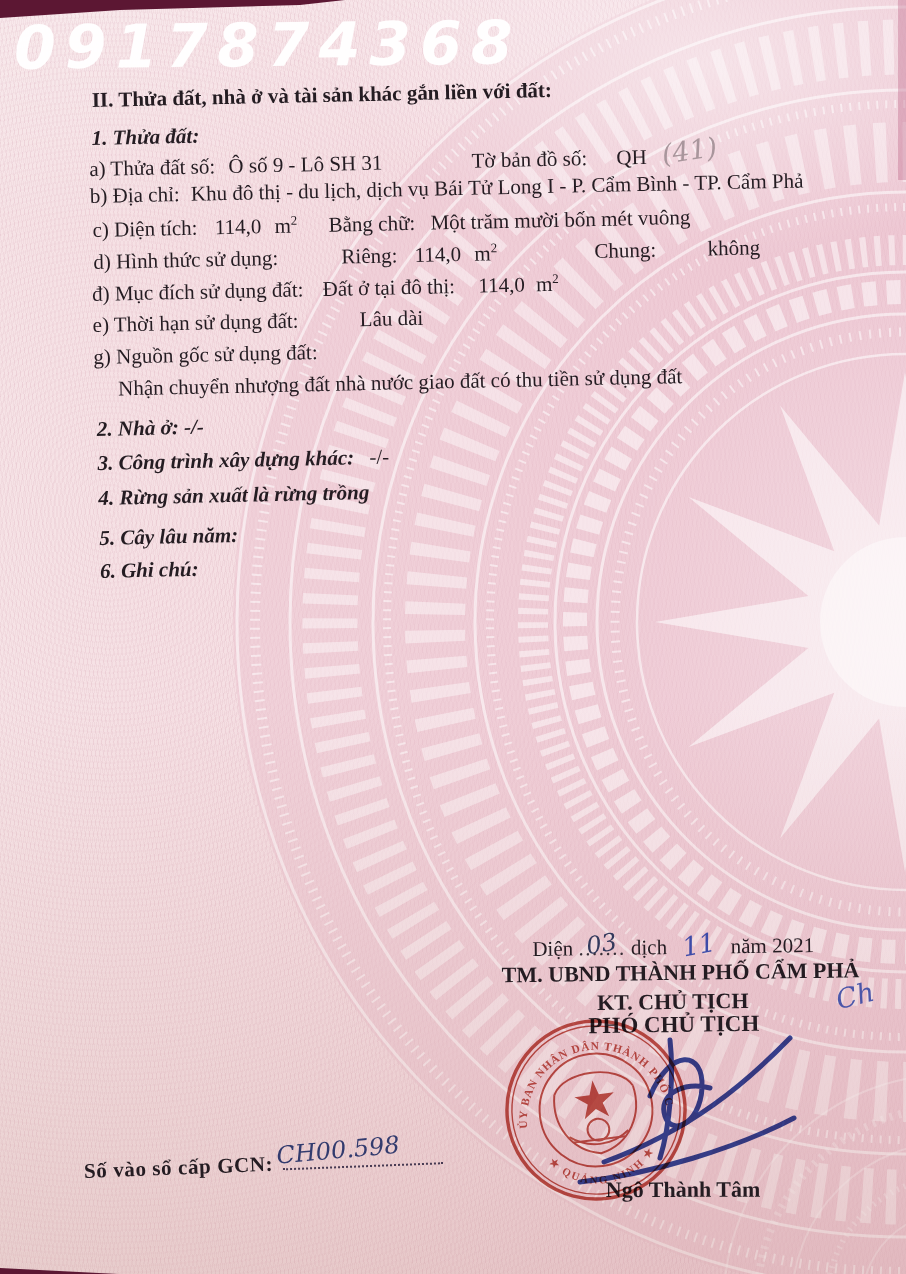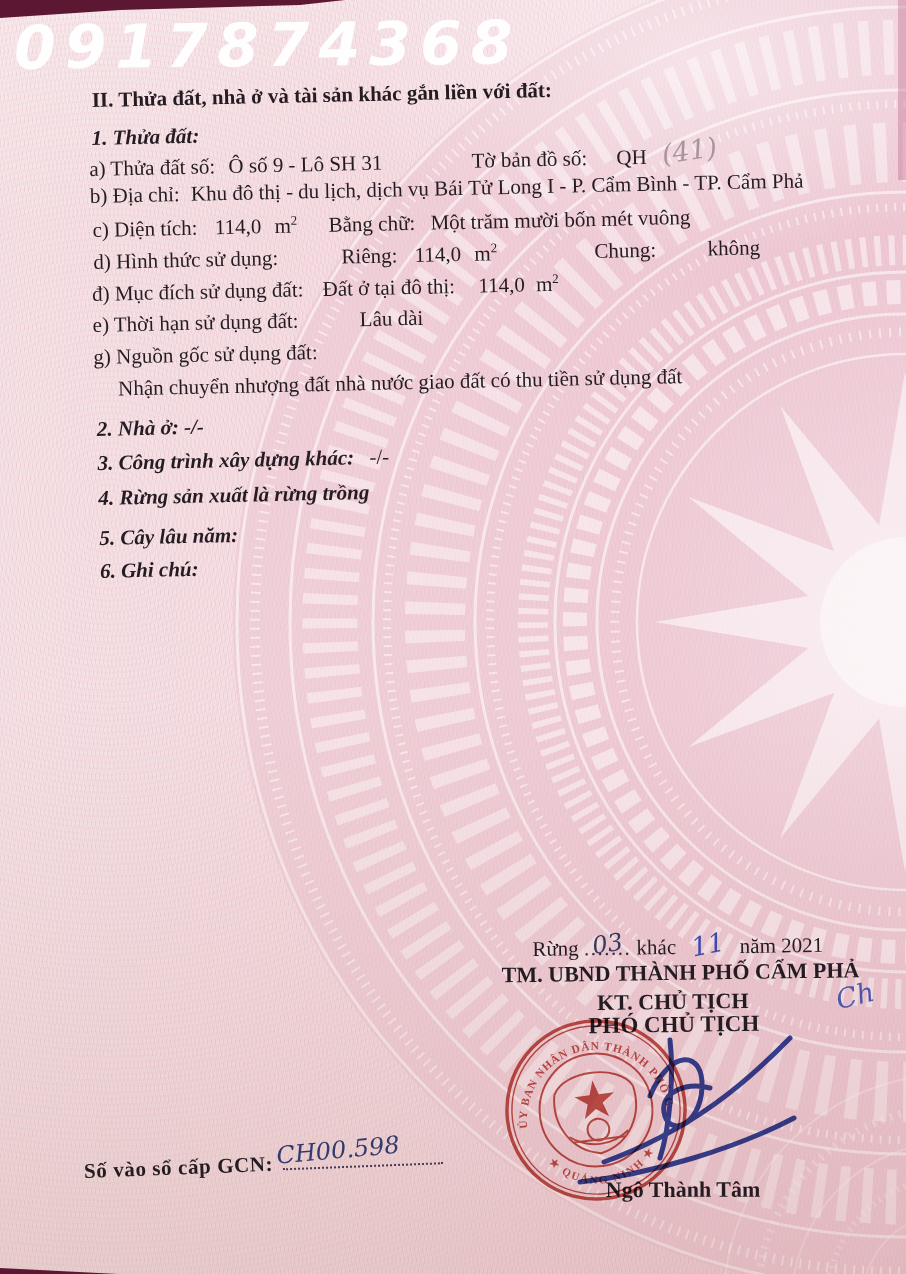--- a/index.html
+++ b/index.html
@@ -164,23 +164,23 @@
     </div>
 
     <div class="ln bi" style="left:90px; top:486px;">4. Rừng sản xuất là rừng trồng</div>
     <div class="ln bi" style="left:90px; top:526px;">5. Cây lâu năm:</div>
     <div class="ln bi" style="left:90px; top:559px;">6. Ghi chú:</div>
   </div>
 
   <div class="sig-block">
 
     <div class="ln" style="left:528px; top:933px;">
-      <span>Rừng</span>
+      <span>Diện</span>
       <span class="day-wrap"><span class="dots">.......</span><span class="hand day-hand">03</span></span>
-      <span>khác</span>
+      <span>dịch</span>
       <span class="hand month-hand">11</span>
       <span>năm 2021</span>
     </div>
 
     <div class="ln b" style="left:497px; top:963px; font-size:22px;">TM. UBND THÀNH PHỐ CẨM PHẢ</div>
     <div class="ln b" style="left:592px; top:992px; font-size:22px;">KT. CHỦ TỊCH</div>
     <div class="ln b" style="left:583px; top:1015px; font-size:23px;">PHÓ CHỦ TỊCH</div>
     <div class="ln b" style="left:598px; top:1180px; font-size:22px; transform:rotate(.6deg);">Ngô Thành Tâm</div>
   </div>
 

